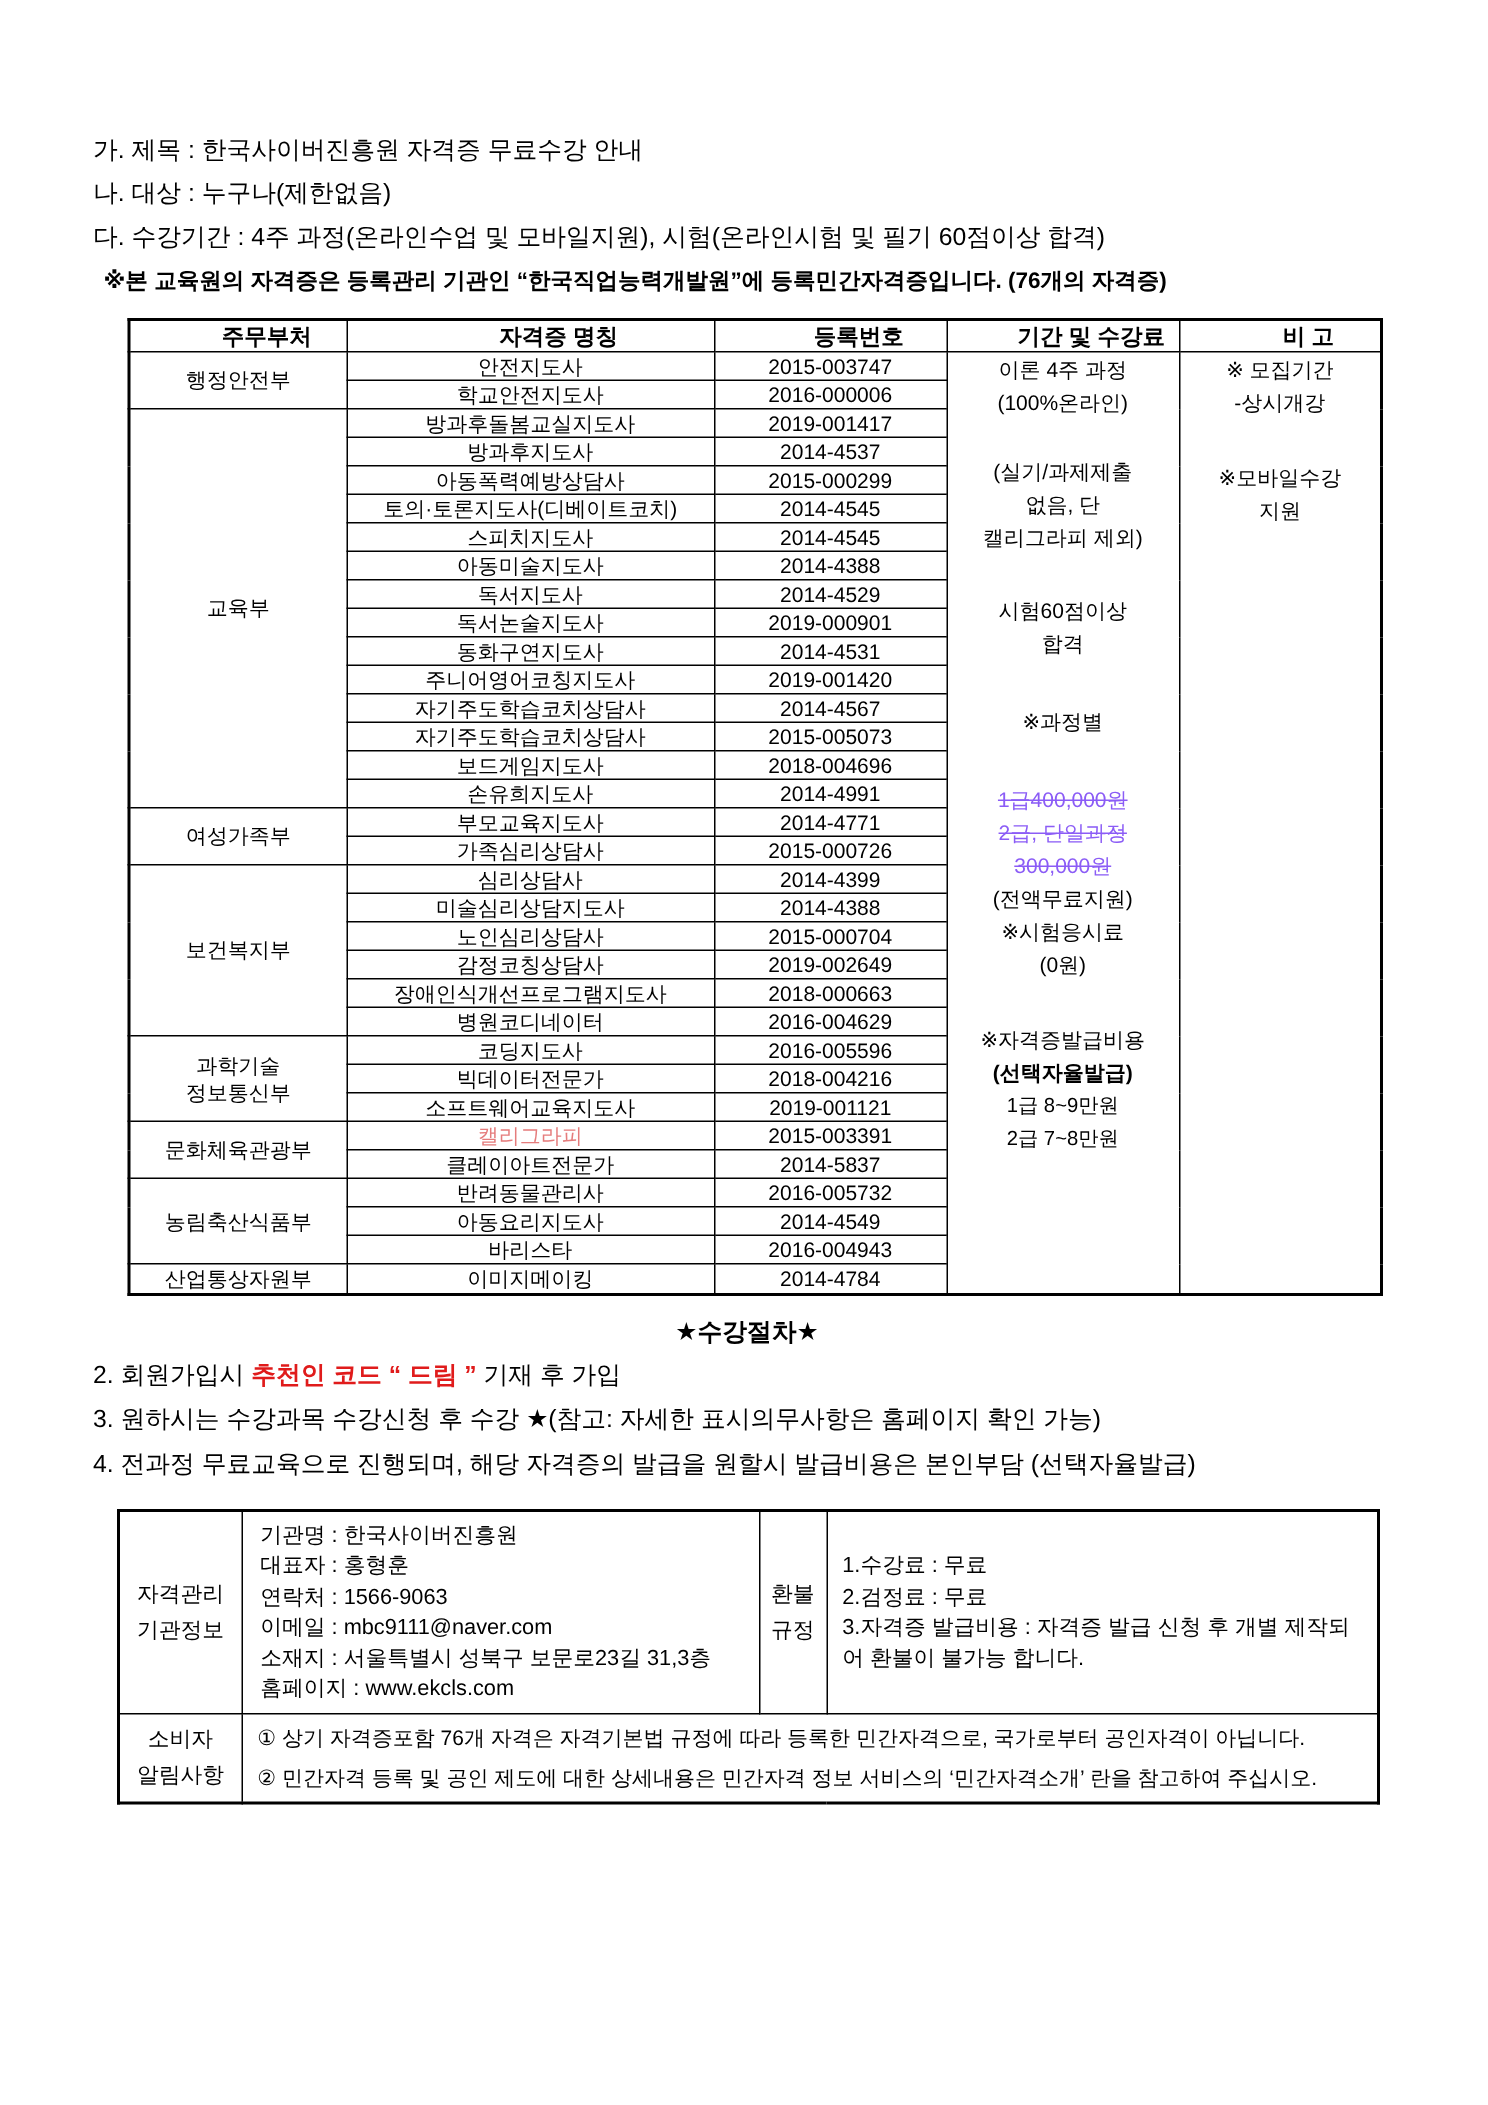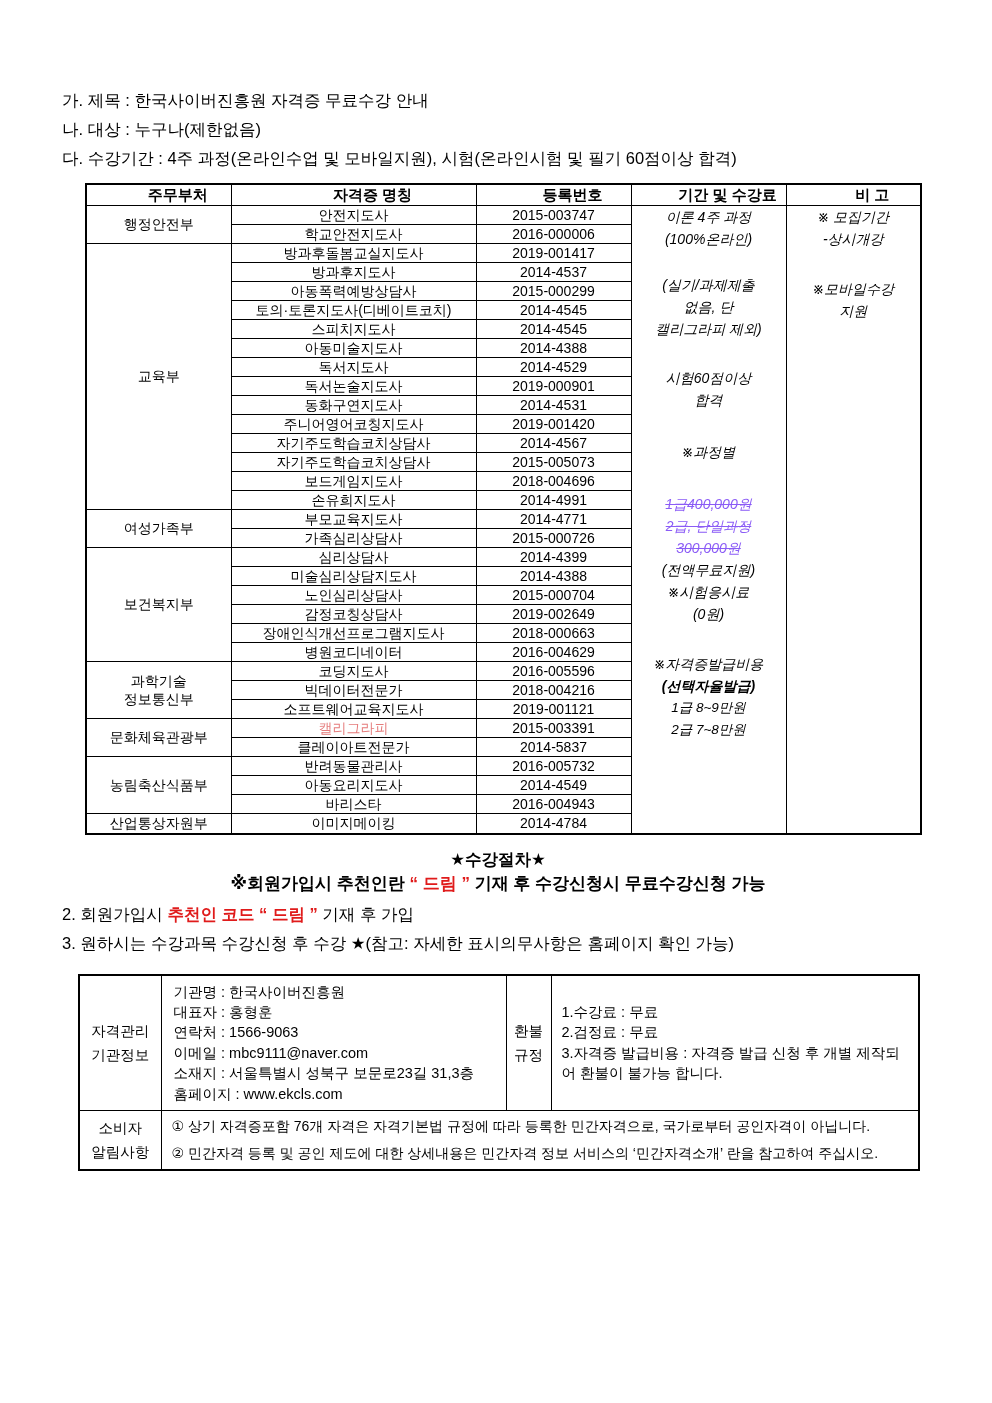--- a/index.html
+++ b/index.html
@@ -35,21 +35,21 @@
     width: 835px;
     margin: 10px 0 0 23px;
     border: 2px solid #000;
   }
   .cert th, .cert td { border: 1px solid #000; padding: 0 2px; }
   .cert th { font-size: 15px; font-weight: bold; height: 20px; padding-left: 40px; }
   .cert tbody tr { height: 18.9px; }
   .cert td { font-size: 14px; text-align: center; line-height: 18px; }
   .ministry-line { line-height: 18.5px; }
   .soft-red { color: #e57c7c; }
-  .fee-cell, .bigo-cell { vertical-align: top; font-size: 15px; font-style: italic; }
+  .fee-cell, .bigo-cell { vertical-align: top; font-size: 15px; }
   .fee-cell { padding-top: 44px; }
   .bigo-cell { padding-top: 218px; }
   .blk .line { line-height: 22px; }
   .red-strike { color: #8b5cf6; text-decoration: line-through; }
   .bold { font-weight: bold; }
   .small .line { font-size: 13.5px; }
 
   
   .steps-title {
     text-align: center; font-weight: bold; font-size: 16.5px;
@@ -86,20 +86,21 @@
 </head>
 <body>
 
 <div class="doc">
 
 
   <div class="intro">
     <div class="intro-line">가. 제목 : 한국사이버진흥원 자격증 무료수강 안내</div>
     <div class="intro-line">나. 대상 : 누구나(제한없음)</div>
     <div class="intro-line">다. 수강기간 : 4주 과정(온라인수업 및 모바일지원), 시험(온라인시험 및 필기 60점이상 합격)</div>
+    <div class="note-line"><span>※본 교육원의 자격증은 등록관리 기관인 “한국직업능력개발원”에 등록민간자격증입니다. </span><span class="note-strong">(76개의 자격증)</span></div>
   </div>
 
   <table class="cert">
     <colgroup>
       <col style="width:145px">
         <col style="width:245px">
         <col style="width:155px">
         <col style="width:155px">
         <col style="width:135px">
     </colgroup>
@@ -315,24 +316,24 @@
           <td class="ministry-cell" rowspan="1">
             <div class="ministry-line">산업통상자원부</div>
           </td>
           <td>이미지메이킹</td>
           <td>2014-4784</td>
         </tr>
       </tbody>
   </table>
 
   <div class="steps-title">★수강절차★</div>
-  <div class="steps-subtitle"><span>※회원가입시 추천인란 </span><span class="red">“ 드림 ”</span><span> 기재 후 수강신청시 무료수강신청 가능</span></div>
   <div class="steps-list">
       <div class="step-line"><span>2. 회원가입시 </span><span class="red-bold">추천인 코드 “ 드림 ”</span><span> 기재 후 가입</span></div>
       <div class="step-line"><span>3. 원하시는 수강과목 수강신청 후 수강 ★(참고: 자세한 표시의무사항은 홈페이지 확인 가능)</span></div>
+      <div class="step-line"><span>4. 전과정 무료교육으로 진행되며, 해당 자격증의 발급을 원할시 발급비용은 본인부담 (선택자율발급)</span></div>
     </div>
 
   <table class="info">
     <colgroup>
       <col style="width:82px">
         <col style="width:345px">
         <col style="width:45px">
         <col style="width:368px">
     </colgroup>
     <tbody>

